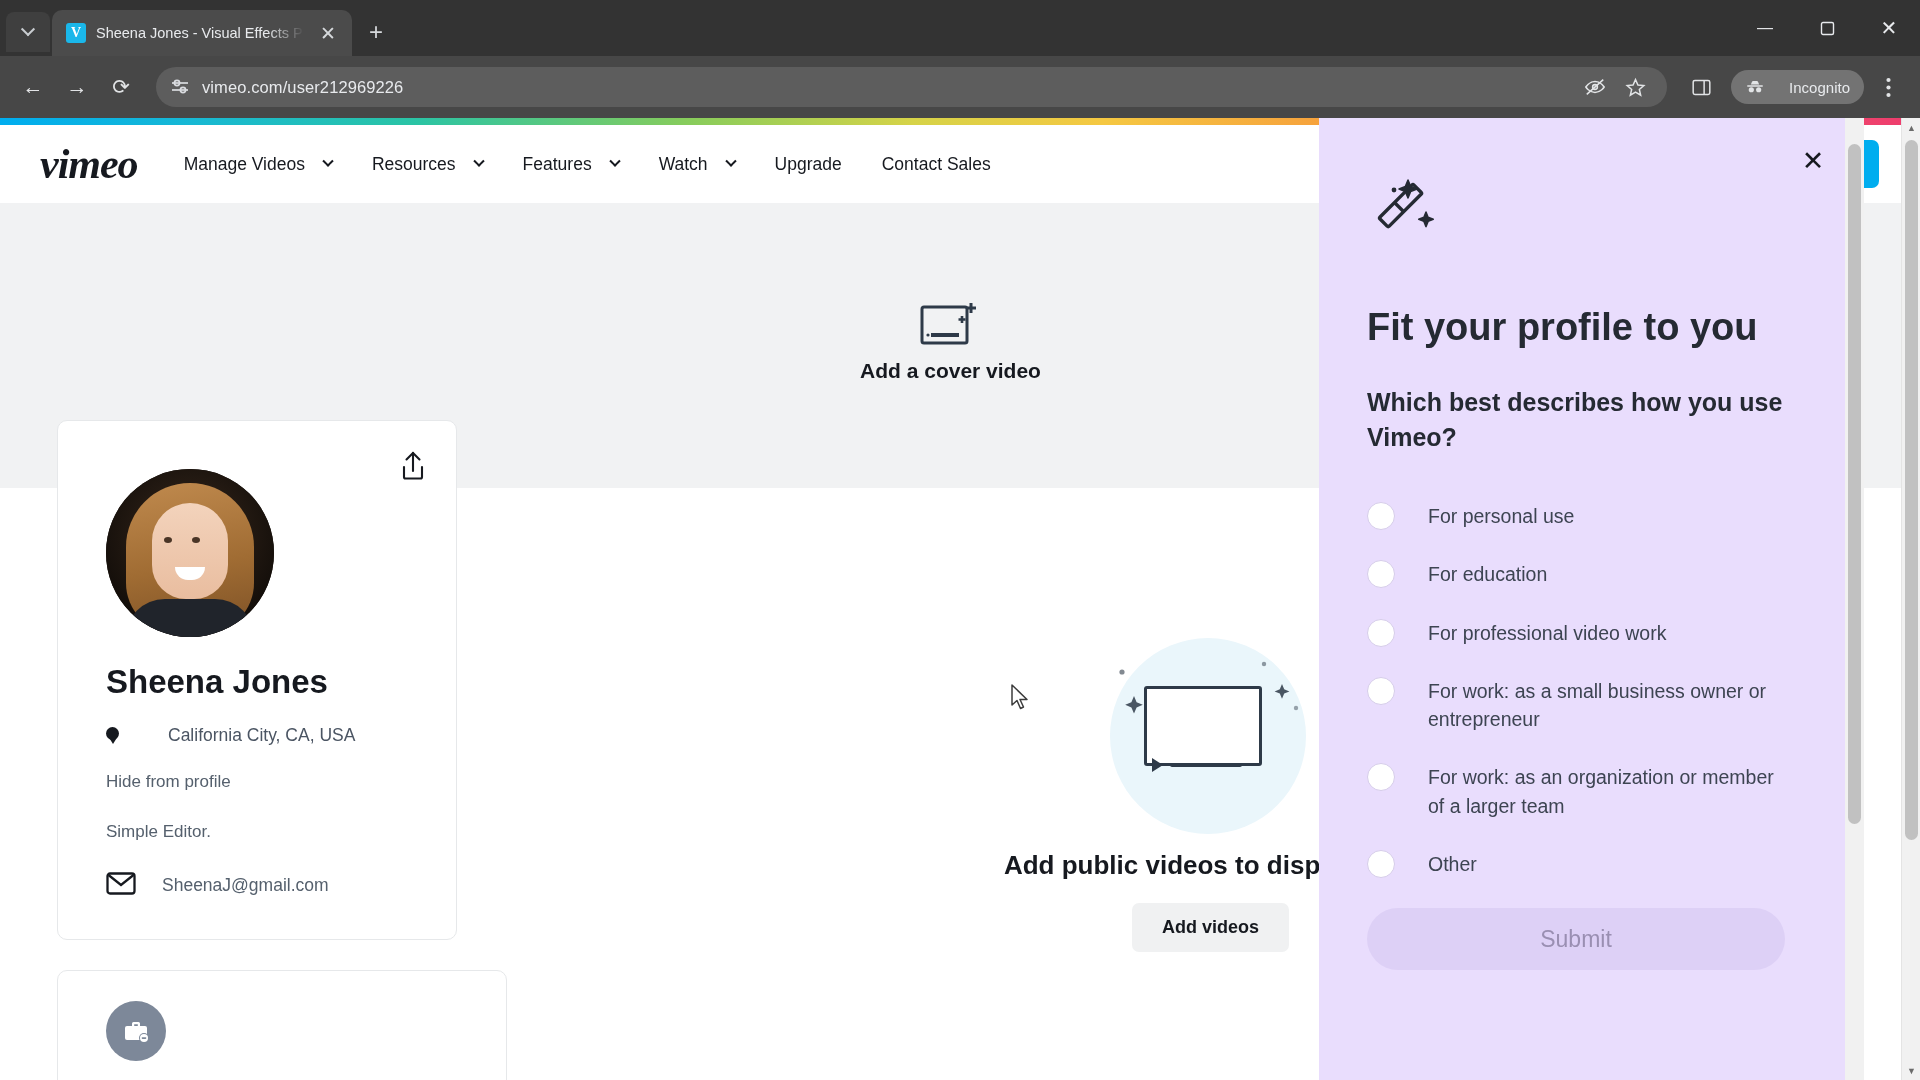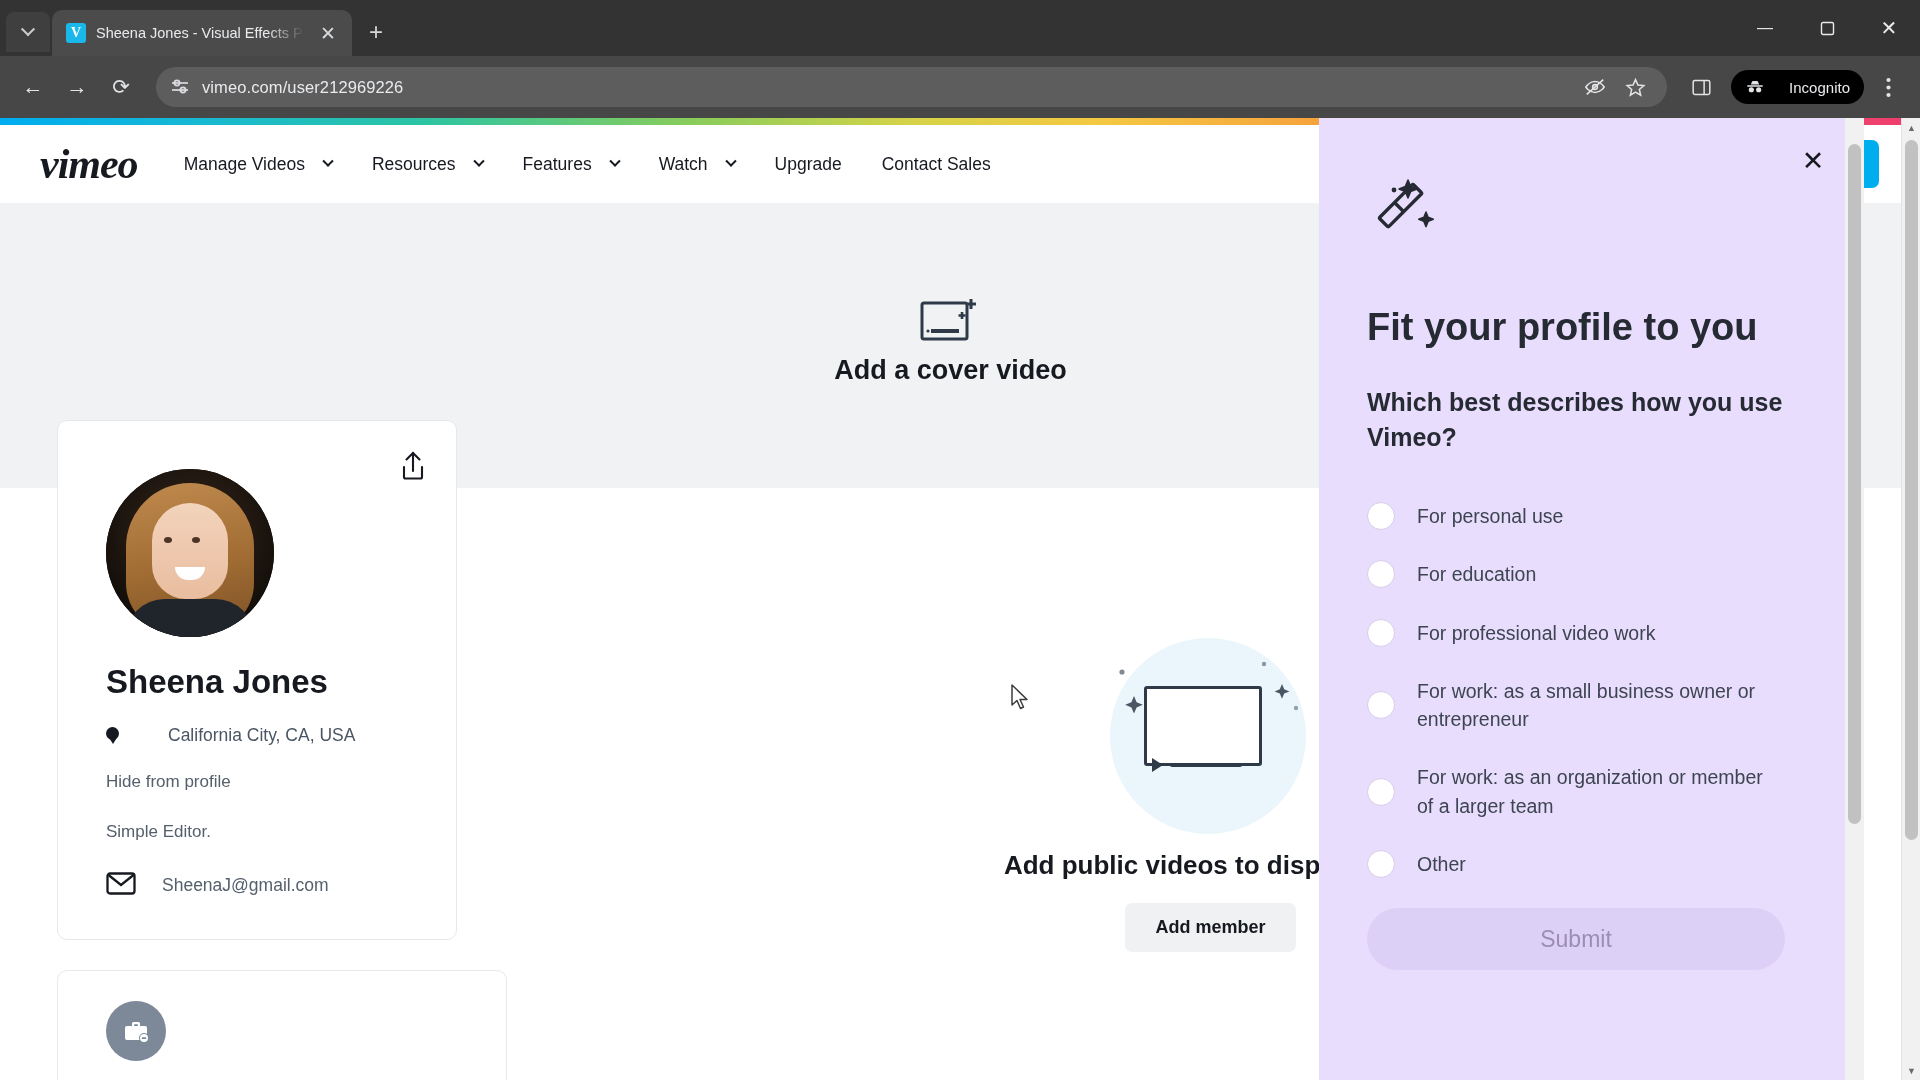--- a/index.html
+++ b/index.html
@@ -68,21 +68,21 @@
     color: #e2e4e6; font-size: 21px; flex-shrink: 0;
   }
   .omnibox {
     flex: 1; height: 40px; background: #5d5d5d; border-radius: 20px;
     display: flex; align-items: center; padding: 0 14px; gap: 12px;
     margin: 0 10px;
   }
   .omni-url { color: #e8eaed; font-size: 16.5px; letter-spacing: .1px; }
   .omni-right { display: flex; align-items: center; gap: 4px; margin-left: auto; }
   .incognito-pill {
-    height: 34px; background: #000000; border-radius: 17px;
+    height: 34px; background: #737373; border-radius: 17px;
     display: flex; align-items: center; gap: 24px; padding: 0 14px;
     color: #e8eaed; font-size: 15px; margin-left: 6px;
   }
   .tb-ico {
     width: 36px; height: 36px; display: flex; align-items: center;
     justify-content: center; color: #e2e4e6; font-size: 18px; flex-shrink: 0;
   }
 
   
   .viewport { flex: 1; position: relative; background: #fff; overflow: hidden; display: flex; }
@@ -155,21 +155,21 @@
   }
   .newvideo-btn .dd-caret { border-color: #fff; }
 
   
   .cover-area {
     height: 285px; background: #f1f2f3; display: flex; align-items: center;
     justify-content: center; flex-direction: column; gap: 13px; position: relative;
   }
   .cover-inner { display:flex; flex-direction:column; align-items:center; gap:12px; margin-top:-10px; }
   .cover-ico { width: 62px; height: 48px; position: relative; }
-  .cover-label { font-size: 27px; font-weight: bold; color: #16191f; }
+  .cover-label { font-size: 21px; font-weight: bold; color: #16191f; }
 
   .body-area { position: relative; background: #fff; height: 480px; }
 
   
   .profile-card {
     position: absolute; left: 57px; top: -68px; width: 400px;
     background: #fff; border: 1px solid #e6e8ea; border-radius: 10px;
     padding: 48px 48px 40px 48px;
   }
   .share-ico {
@@ -263,21 +263,21 @@
   }
   .modal-close {
     position: absolute; right: 36px; top: 28px; width: 30px; height: 30px;
     display: flex; align-items: center; justify-content: center;
     color: #16191f; font-size: 27px; font-weight: 300;
   }
   .wand { width: 78px; height: 78px; margin: 18px 0 56px 0; }
   .modal-h1 { font-size: 38px; font-weight: bold; color: #252a33; margin-bottom: 36px; }
   .modal-h2 { font-size: 25px; font-weight: bold; color: #252a33; line-height: 1.38; margin-bottom: 48px; max-width: 420px; }
   .opt {
-    display: flex; align-items: center; gap: 22px; margin-bottom: 30px;
+    display: flex; gap: 33px; margin-bottom: 30px;
   }
   .radio {
     width: 28px; height: 28px; border-radius: 50%; background: #fff;
     border: 1px solid #d6cdea; flex-shrink: 0;
   }
   .opt-label { font-size: 19.5px; color: #3d4452; line-height: 1.45; max-width: 360px; }
   .submit-btn {
     margin-top: 16px; width: 418px; height: 62px; border-radius: 31px;
     background: #ddd0f6; display: flex; align-items: center; justify-content: center;
     font-size: 23px; color: #9a8fb2; font-weight: 500;
@@ -518,21 +518,21 @@
               <circle cx="168" cy="26" r="2.2" opacity="0.5"></circle>
               <circle cx="200" cy="70" r="2.2" opacity="0.45"></circle>
             </svg>
             <div class="screen"></div>
             <div class="playrow">
               <span class="tri"></span>
                 <span class="bar"></span>
             </div>
           </div>
           <div class="empty-title">Add public videos to display on y</div>
-          <div class="addvideos-btn">Add member</div>
+          <div class="addvideos-btn">Add videos</div>
         </div>
 
       </div>
 
       <div class="modal">
         <div class="modal-close">✕</div>
 
         <div class="wand">
           <svg width="78" height="78" viewBox="0 0 78 78" fill="none" stroke="#252a33" stroke-width="3.4" stroke-linejoin="round">
             <rect x="12" y="46" width="48" height="13" rx="1.5" transform="rotate(-45 12 46)"></rect>

